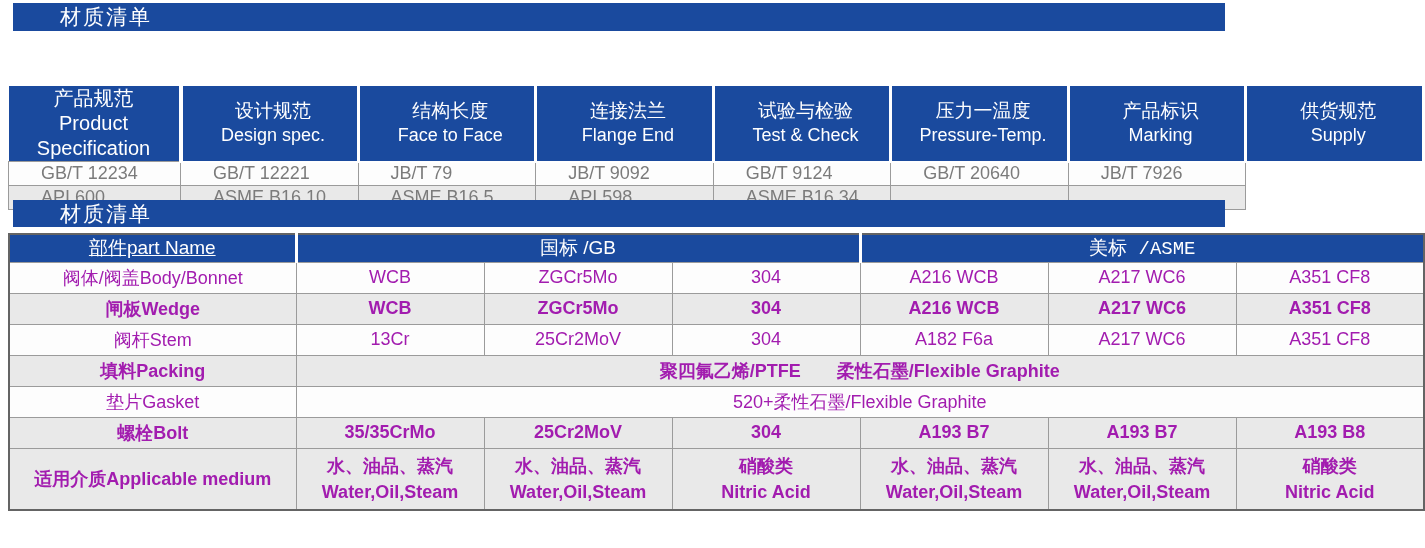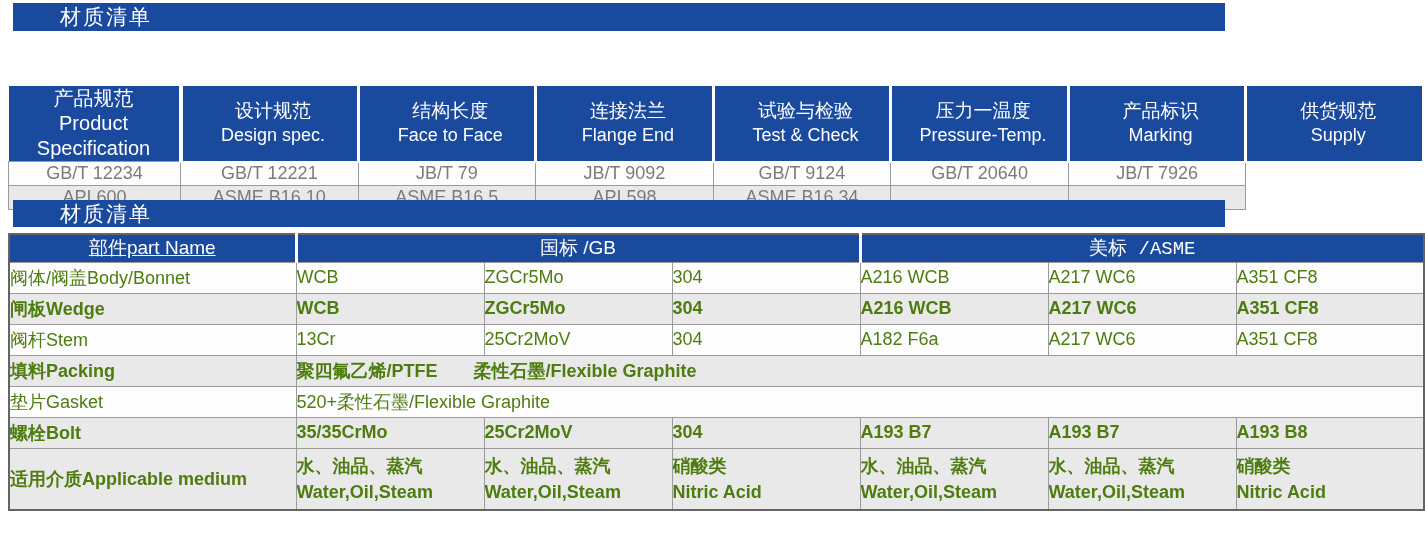--- a/index.html
+++ b/index.html
@@ -19,34 +19,34 @@
   
   .t1 { top:42px; width:1417px;margin-top:44px; }
   .t1 .corner { background:#1a4a9e; color:#fff; width:172px; font-size:20px; line-height:25px;
                 font-weight:400; text-align:center; vertical-align:middle;
                 border-right:4px solid #fff; }
   .t1 th.h1 { background:#1a4a9e; color:#fff; font-weight:400; text-align:center;
               vertical-align:middle; height:58px; line-height:24px;
               border-left:3px solid #fff; border-right:3px solid #fff; border-bottom:2px solid #fff;padding-left:7px; }
   .t1 th.h1 .zh { font-size:19px; }
   .t1 th.h1 .en { font-size:18px; }
-  .t1 td.d1 { height:24px; text-align:center; vertical-align:middle; color:#7b7b7b;
-              font-size:18px; background:#fdfdfd; border:1px solid #9b9b9b; }
+  .t1 td.d1 { height:24px; vertical-align:middle; color:#7b7b7b;
+              font-size:18px; background:#fdfdfd; border:1px solid #9b9b9b;padding-left:32px; }
   .t1 tr.alt td.d1 { background:#e9e9e9; }
 
   
   .t2 { top:233px; width:1417px; border:2px solid #646464; }
   .t2 col.c-part { width:287px; }
   .t2 col.c-mat  { width:188px; }
   .t2 th.t2h { background:#1a4a9e; color:#fff; font-weight:400; font-size:19px; height:28px;
                text-align:center; vertical-align:middle;
                border-left:3px solid #fff; border-right:3px solid #fff; border-bottom:1px solid #9b9b9b; }
   .t2 th.t2h.part { border-left:none;text-decoration:underline; }
   .t2 th.t2h.last { border-right:none;font-family:Liberation Mono, monospace; }
-  .t2 td { height:31px; vertical-align:middle; color:#4d7c0f; font-size:18px;
+  .t2 td { height:31px; text-align:center; vertical-align:middle; color:#a21caf; font-size:18px;
            background:#fdfdfd; border:1px solid #9b9b9b; }
   .t2 tr.alt td { background:#e9e9e9;font-weight:bold; }
   .t2 tr.tall td { height:62px; line-height:26px; white-space:normal; }
   .t2 td.label { font-size:18px; }
 </style>
 </head>
 <body>
 
 <div class="page">
 

